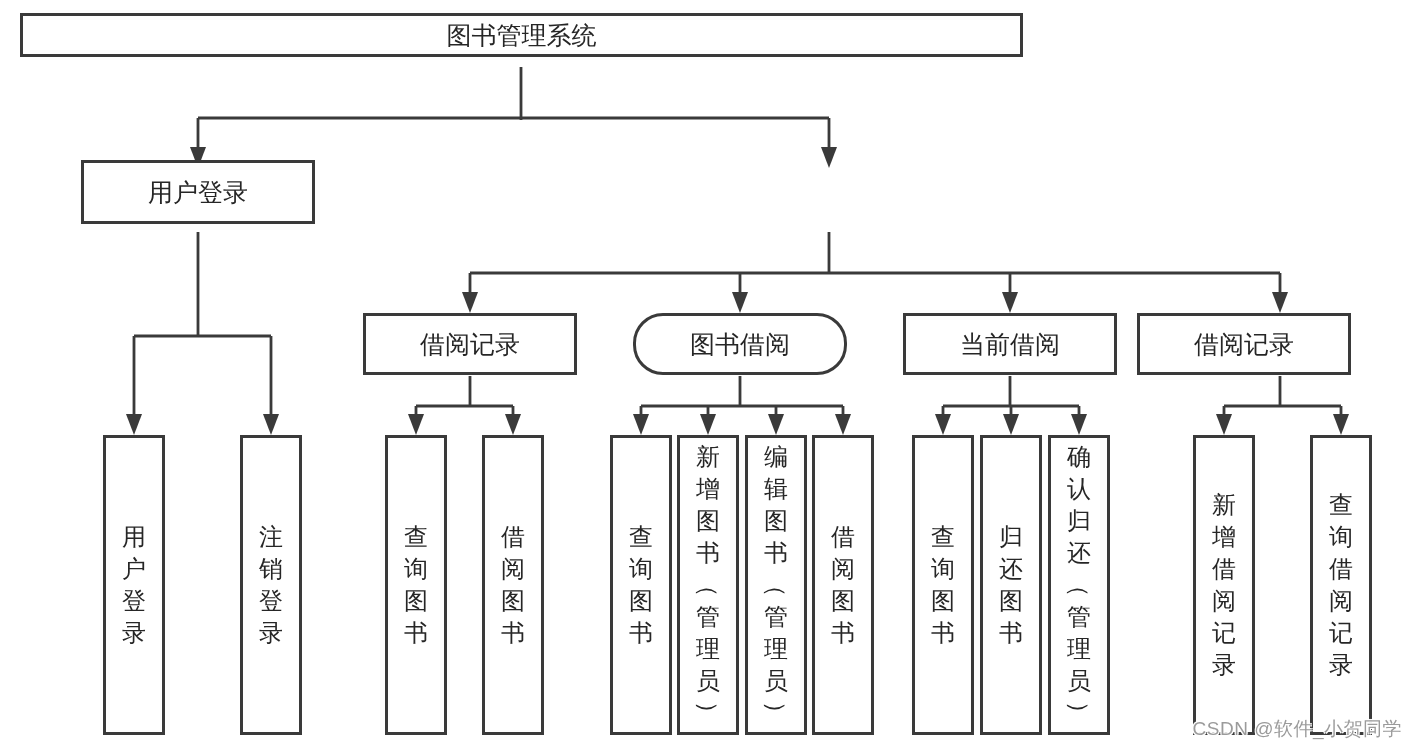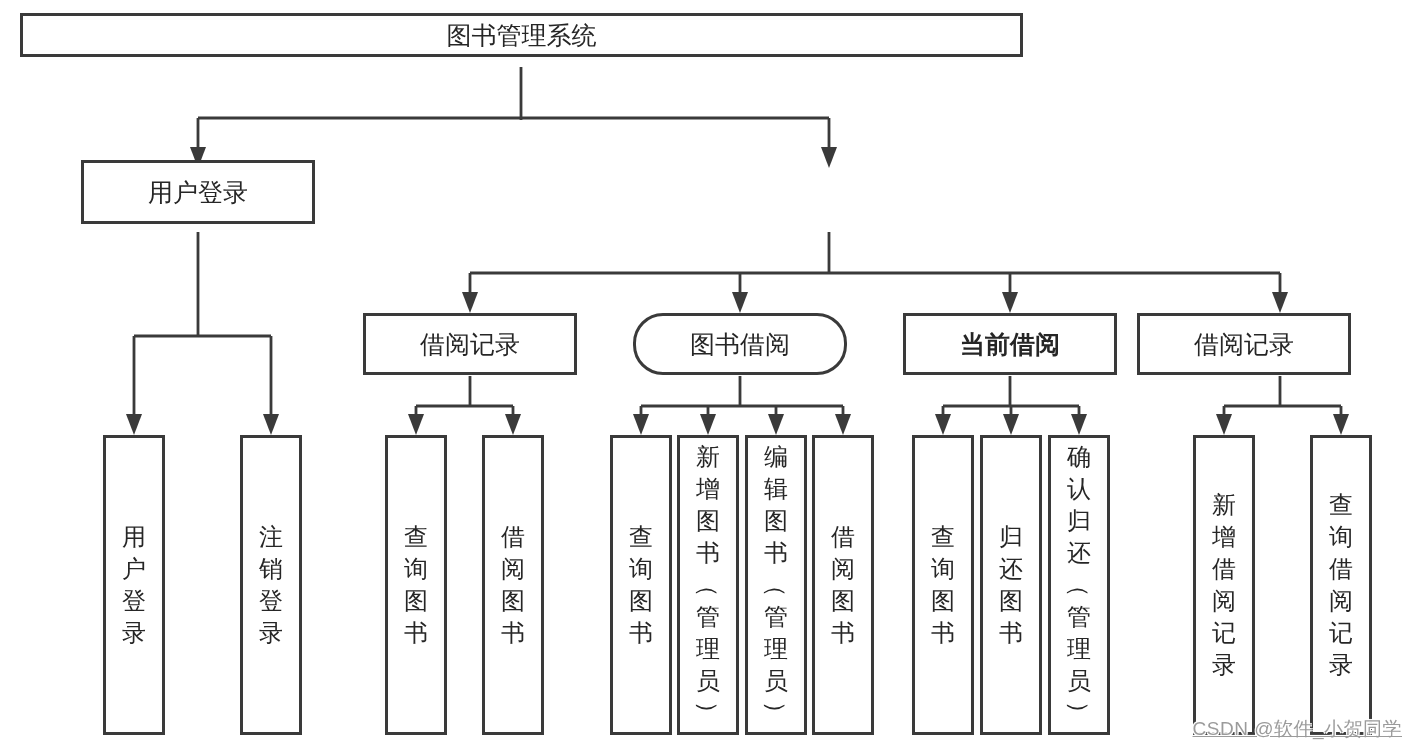--- a/index.html
+++ b/index.html
@@ -29,21 +29,20 @@
   .rot{transform:rotate(90deg);}
   .watermark{
     position:absolute;
     right:3px;top:716px;
     font-size:19px;
     color:#9b9b9b;
     letter-spacing:0.5px;
     text-shadow:-1px -1px 0 #fff,1px -1px 0 #fff,-1px 1px 0 #fff,1px 1px 0 #fff,0 0 2px #fff;
     white-space:nowrap;
     z-index:5;
-    text-decoration:underline;
   }
 </style>
 </head>
 <body>
 
 <div class="stage">
 
   <svg class="wires" viewBox="0 0 1405 747" xmlns="http://www.w3.org/2000/svg">
     <path fill="none" stroke="#3a3a3a" stroke-width="2.8" d="M521,67 V120
              M198,118 H829
@@ -108,21 +107,21 @@
   <div class="box l2" style="left:81px;">
     <span>用户登录</span>
   </div>
 
   <div class="box l3" style="left:363px;">
     <span>借阅记录</span>
   </div>
   <div class="box l3" style="left:633px;border-radius:30px;">
     <span>图书借阅</span>
   </div>
-  <div class="box l3" style="left:903px;font-weight:bold;">
+  <div class="box l3" style="left:903px;">
     <span>当前借阅</span>
   </div>
   <div class="box l3" style="left:1137px;">
     <span>借阅记录</span>
   </div>
 
   <div class="box leaf" style="left:103px;">
     <div class="vlabel">
         <span class="vchar">用</span>
         <span class="vchar">户</span>

